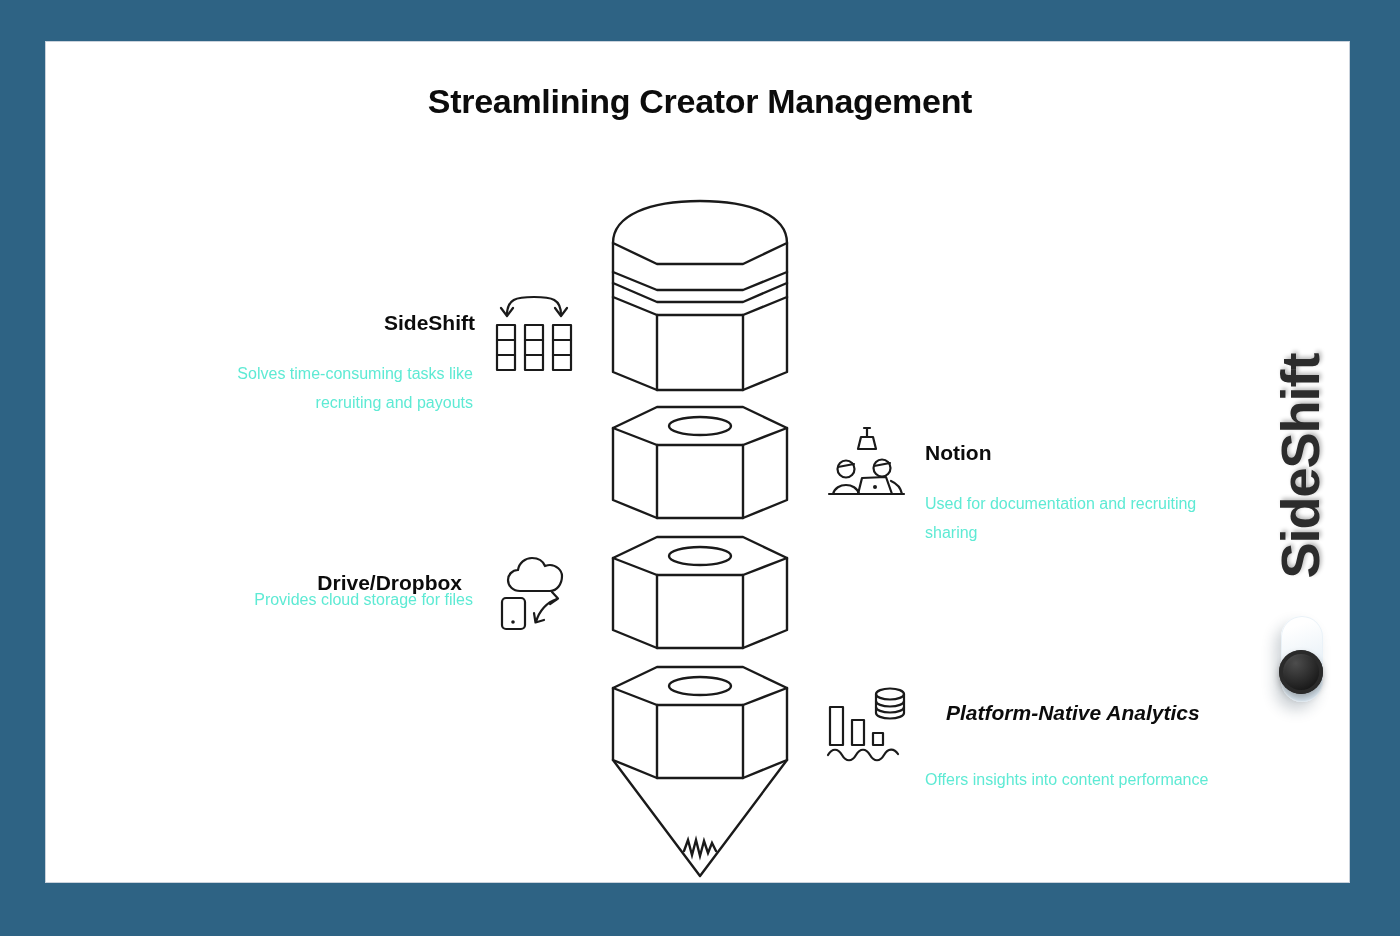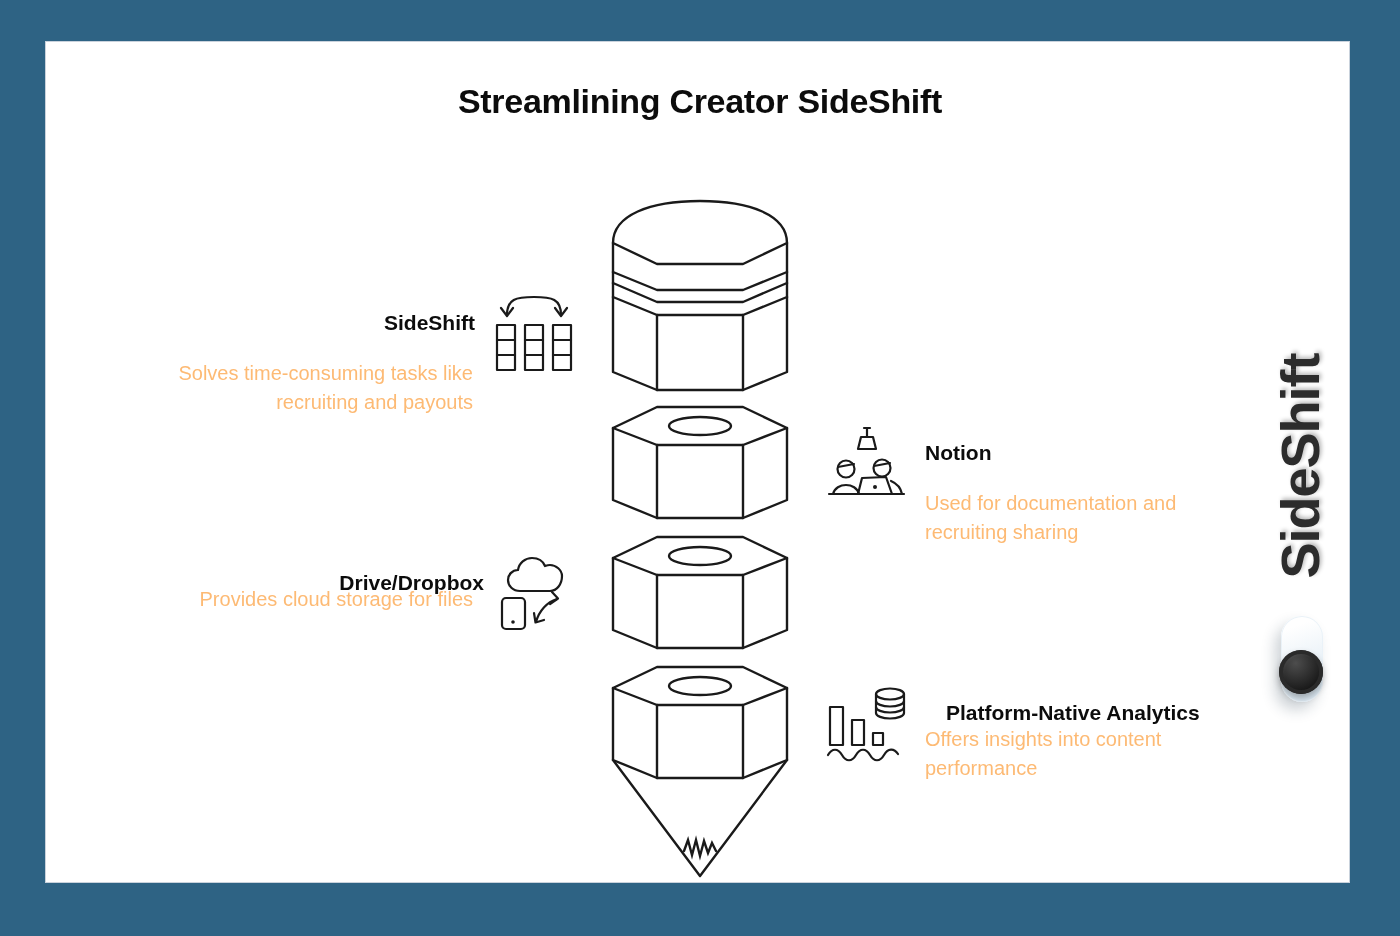--- a/index.html
+++ b/index.html
@@ -12,38 +12,38 @@
   .card {
     position:absolute; left:46px; top:42px; width:1303px; height:840px;
     background:#ffffff; box-shadow:0 0 0 1px #c9d2dc;
   }
   .title {
     position:absolute; left:0; top:82px; width:1400px;
     text-align:center; font-size:34px; font-weight:700;
     letter-spacing:-0.3px; color:#0c0c0c;
   }
   .label { position:absolute; font-size:21px; font-weight:700; color:#0c0c0c; white-space:nowrap; }
-  .desc  { position:absolute; font-size:20px; line-height:29px; color:#fdba74; }
+  .desc  { position:absolute; font-size:16px; line-height:29px; color:#5eead4; }
   .ta-r  { text-align:right; }
 
   
   .lbl-sideshift { right:925px; top:311px; }
   .dsc-sideshift { right:927px; top:359px; width:300px; }
   .ic-sideshift  { left:494px;  top:292px; }
 
   .lbl-notion { left:925px; top:441px;text-align:right; }
   .dsc-notion { left:925px; top:489px; width:305px; }
   .ic-notion  { left:826px; top:424px; }
 
-  .lbl-drive { right:916px; top:571px; }
+  .lbl-drive { right:938px; top:571px; }
   .dsc-drive { right:927px; top:585px; width:280px; }
   .ic-drive  { left:498px; top:552px; }
 
-  .lbl-analytics { left:946px; top:701px; }
-  .dsc-analytics { left:925px; top:725px; width:300px; }
+  .lbl-analytics { left:946px; top:701px;font-style:italic; }
+  .dsc-analytics { left:925px; top:765px; width:300px; }
   .ic-analytics  { left:824px; top:682px; }
 
   .icon, .pencil { position:absolute; }
   .pencil { left:600px; top:195px; }
 
   svg * { vector-effect:non-scaling-stroke; }
   .stroke { stroke:#1a1a1a; stroke-width:2.4; fill:none; stroke-linejoin:round; stroke-linecap:round; }
   .stroke-fill { stroke:#1a1a1a; stroke-width:2.4; fill:#ffffff; stroke-linejoin:round; }
   .icon .stroke { stroke-width:2.2; }
 
@@ -67,21 +67,21 @@
     background:radial-gradient(circle at 38% 30%, #4d4d4d, #161616 72%);
     box-shadow:inset 0 0 0 4px #2a2a2a, inset 2px 3px 4px rgba(255,255,255,0.12), 0 4px 7px rgba(0,0,0,0.3);
   }
 </style>
 </head>
 <body>
 
 <div class="stage">
   <div class="card"></div>
 
-  <div class="title">Streamlining Creator SideShift</div>
+  <div class="title">Streamlining Creator Management</div>
 
   <svg class="pencil" width="200" height="690" viewBox="600 195 200 690">
 
     <g>
       <path class="stroke-fill" d="M613,243 C613,215 650,201 700,201 C750,201 787,215 787,243 L787,372 L743,390 L657,390 L613,372 Z"></path>
       <path class="stroke" d="M613,243 L657,264 L743,264 L787,243"></path>
       <path class="stroke" d="M613,272 L657,290 L743,290 L787,272"></path>
       <path class="stroke" d="M613,283 L657,302 L743,302 L787,283"></path>
       <path class="stroke" d="M613,297 L657,315 L743,315 L787,297"></path>
       <path class="stroke" d="M657,315 L657,390 M743,315 L743,390"></path>

